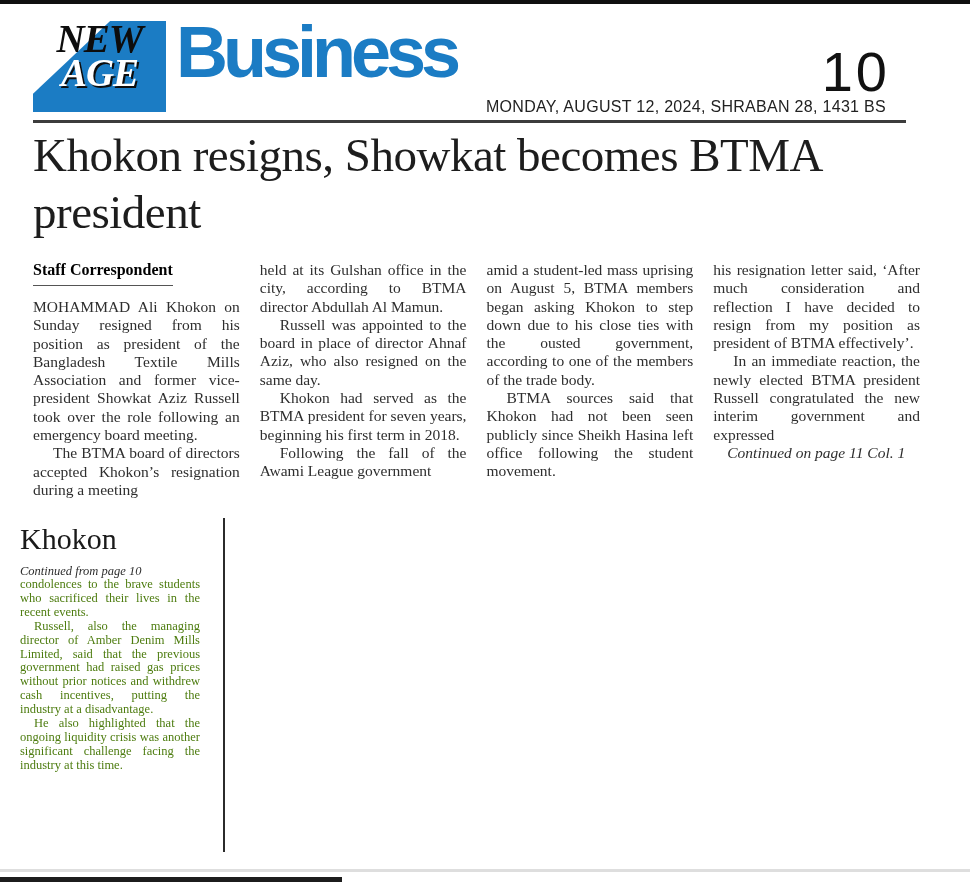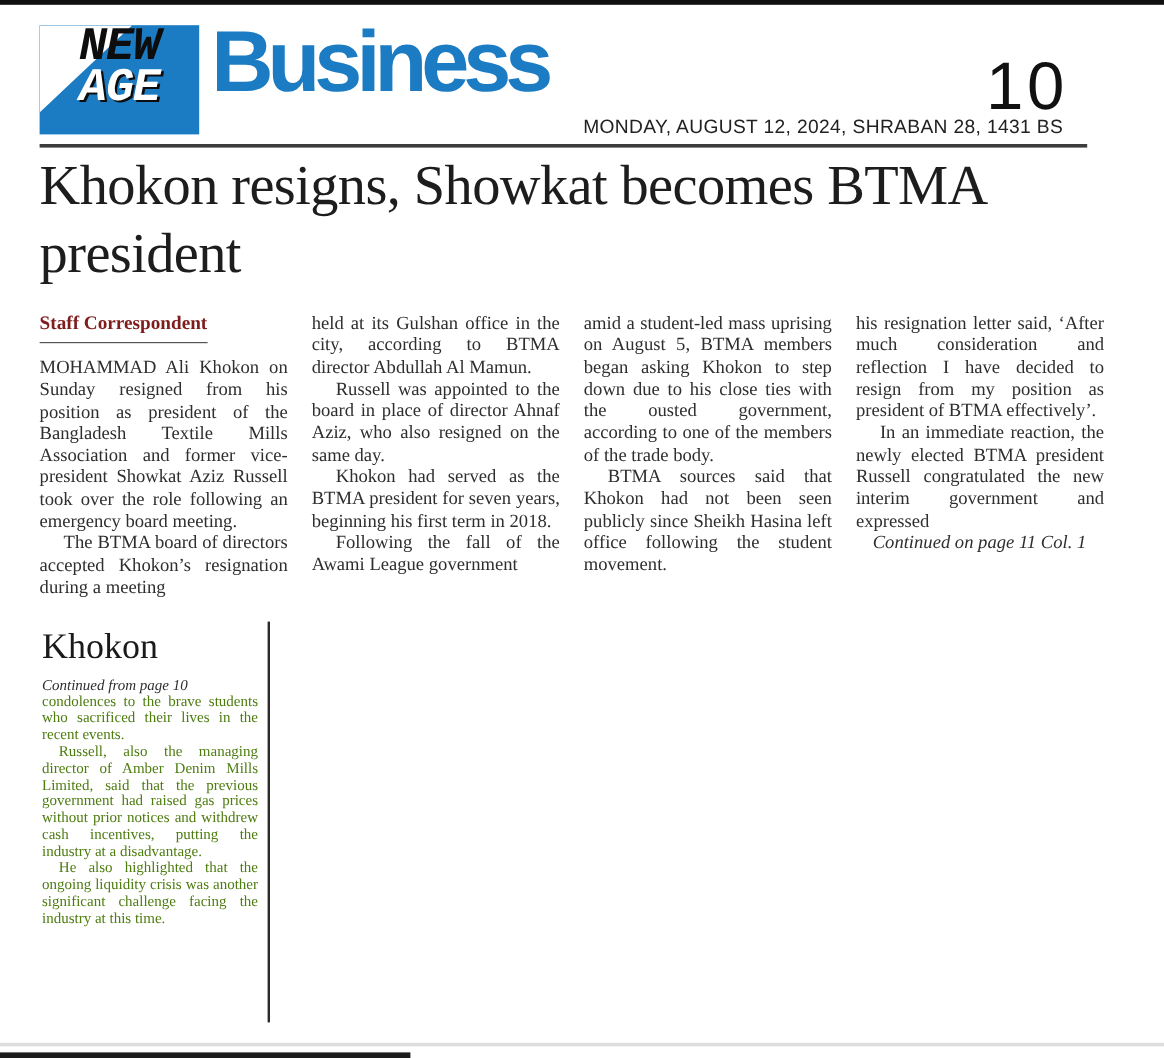--- a/index.html
+++ b/index.html
@@ -6,21 +6,21 @@
   .page{position:relative;width:970px;height:882px;background:#fff;overflow:hidden;
         font-family:"Liberation Serif",serif;color:#2e2e2e;}
 
   .topbar{position:absolute;left:0;top:0;width:970px;height:4px;background:#101010;}
 
   
   .logo{position:absolute;left:33px;top:21px;width:133px;height:91px;background:#1b7cc4;}
   .logo .wedge{position:absolute;left:0;top:0;width:100%;height:100%;background:#fff;
         -webkit-clip-path:polygon(0 0,58% 0,0 80%);clip-path:polygon(0 0,58% 0,0 80%);}
   .logo .txt{position:absolute;left:0;top:1px;width:100%;text-align:center;
-        font-family:Liberation Mono, monospace;font-weight:bold;font-style:italic;
+        font-family:Liberation Serif, serif;font-weight:bold;font-style:italic;
         font-size:39px;line-height:0.88;letter-spacing:-1px;}
   .logo .l1{color:#0d0d0d;display:block;}
   .logo .l2{color:#ffffff;display:block;text-shadow:2px 2px 0 #0d0d0d;}
 
   .business{position:absolute;left:176px;top:16px;font-family:"Liberation Sans",sans-serif;
         font-weight:bold;font-size:72px;line-height:1;letter-spacing:-5px;color:#1b7cc4;}
 
   .pagenum{position:absolute;left:820px;top:44px;width:70px;text-align:right;
         font-family:"Liberation Sans",sans-serif;font-weight:400;font-size:56px;
         line-height:1;letter-spacing:3px;color:#111;}
@@ -32,26 +32,26 @@
   .headline{position:absolute;left:33px;top:127px;width:900px;
         font-size:47px;line-height:1.22;letter-spacing:-0.5px;color:#1d1d1d;font-weight:500;}
 
   
   .columns{position:absolute;left:33px;top:261px;width:887px;display:grid;
         grid-template-columns:repeat(4,1fr);column-gap:20px;}
   .col p{margin:0;font-size:15.5px;line-height:18.3px;text-align:justify;
         text-justify:inter-word;color:#2e2e2e;}
   .col p + p{text-indent:20px;}
   .byline-wrap{margin:0 0 12px 0;}
-  .byline{display:inline-block;font-weight:bold;font-size:16px;color:#7f1d1d;
+  .byline{display:inline-block;font-weight:bold;font-size:16px;color:#000000;
         border-bottom:1.5px solid #555;padding-bottom:6px;}
   .continued-note{font-style:italic;text-indent:14px !important;text-align:left !important;}
 
   
-  .continuation{position:absolute;left:35px;top:524px;width:180px;}
+  .continuation{position:absolute;left:20px;top:524px;width:180px;}
   .cont-headline{margin:0 0 10px 0;font-size:30px;font-weight:400;color:#1a1a1a;line-height:1;}
   .cont-from{margin:0;font-style:italic;font-size:12.5px;line-height:14px;color:#2e2e2e;}
   .continuation .cbody{margin:0;font-size:12.5px;line-height:13.9px;text-align:justify;
         text-justify:inter-word;color:#4d7c0f;}
   .continuation .cbody + .cbody{text-indent:14px;}
 
   .vrule{position:absolute;left:223px;top:518px;width:2px;height:334px;background:#2b2b2b;}
   .bottom-smudge{position:absolute;left:0;top:869px;width:970px;height:3px;background:#dedede;}
   .bottombar{position:absolute;left:0;top:877px;width:342px;height:5px;background:#1c1c1c;}
 </style>

